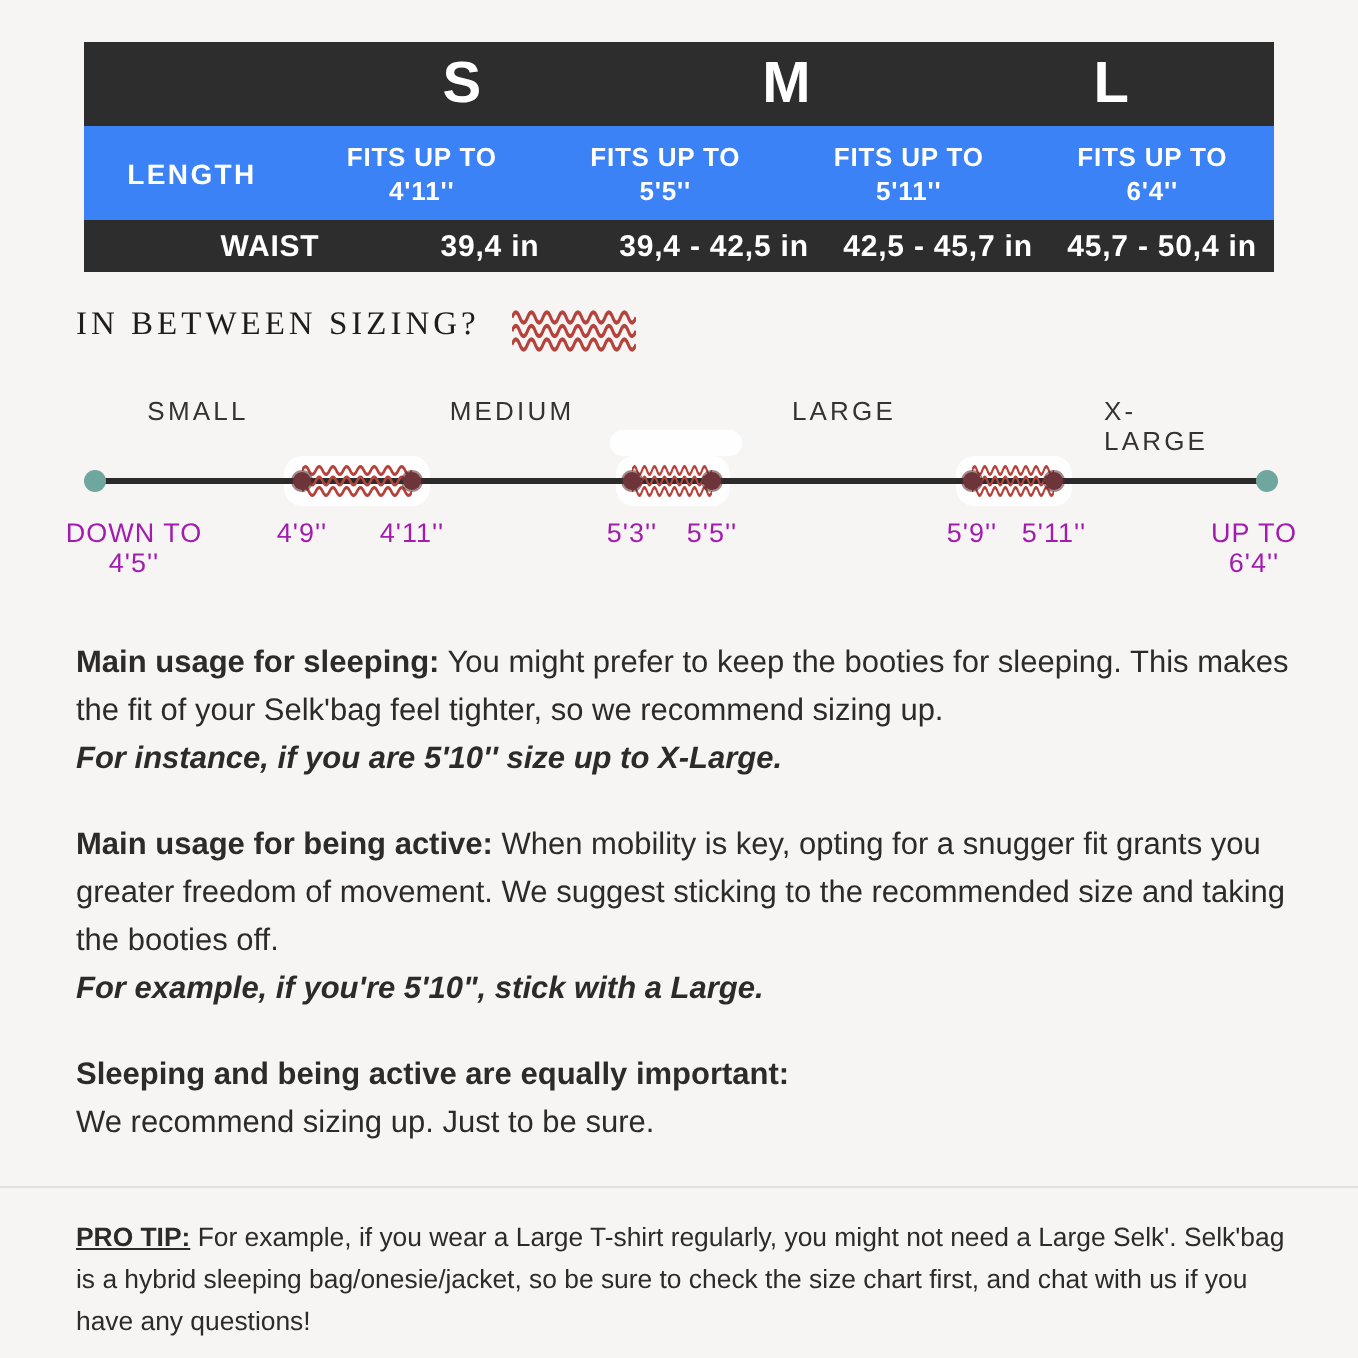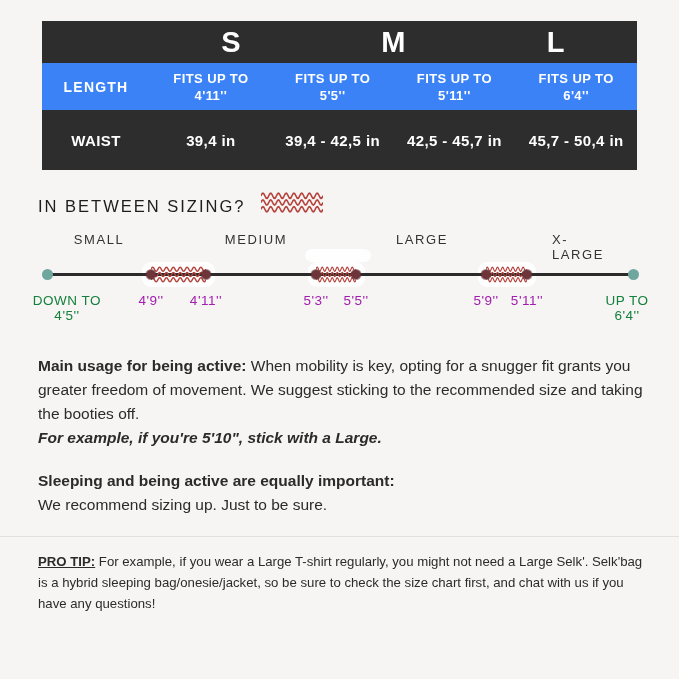--- a/index.html
+++ b/index.html
@@ -8,32 +8,32 @@
     background:#f6f5f3;
     font-family:"Liberation Sans", sans-serif;
     color:#2b2b2b;
     overflow:hidden;
   }
   
   .tbl { margin:21px 42px 0 42px; }
   .trow { display:flex; }
   .trow.head { height:42px; background:#2d2d2d; }
   .trow.mid  { height:47px; background:#3b82f6; }
-  .trow.foot { height:60px; background:#2d2d2d; }
+  .trow.foot { height:26px; background:#2d2d2d;padding-left:39px; }
   .cell {
     flex:1; display:flex; flex-direction:column;
     align-items:center; justify-content:center;
     color:#ffffff; text-align:center;
   }
   .cell.lbl { flex:0 0 108px; font-weight:700; font-size:14px; letter-spacing:1.2px; }
   .head .cell { font-weight:700; font-size:29px; letter-spacing:.5px; }
   .mid .cell .ln { font-weight:700; font-size:13px; line-height:17px; letter-spacing:.4px; }
   .foot .cell { font-weight:700; font-size:15px; letter-spacing:.4px; }
   
-  .heading-row { display:flex; align-items:flex-end; gap:16px; margin:16px 0 0 38px; height:30px; }
+  .heading-row { display:flex; align-items:flex-start; gap:16px; margin:16px 0 0 38px; height:30px;font-family:Liberation Serif, serif; }
   .heading-row h2 { font-weight:500; font-size:16.5px; letter-spacing:2px; color:#1d1d1d; }
   svg.wave3 { display:block; }
   
   .scale { position:relative; height:100px; margin:10px 40px 0 39px; }
   .zone {
     position:absolute; top:6px; transform:translateX(-50%);
     font-size:13px; font-weight:500; letter-spacing:1.6px; color:#333;
   }
   .z1{left:60px} .z2{left:217px} .z3{left:383px} .z4{left:542px}
   .rail { position:absolute; top:47px; left:8px; right:5px; height:3px; background:#2b2b2b; }
@@ -57,21 +57,21 @@
     transform:translateX(-50%);
   }
   .md1{left:112px}.md2{left:167px}.md3{left:277px}.md4{left:317px}.md5{left:447px}.md6{left:488px}
   .tick {
     position:absolute; top:67px; transform:translateX(-50%);
     font-size:13.5px; font-weight:500; color:#a21caf; letter-spacing:.5px; white-space:nowrap;
   }
   .tk1{left:112px}.tk2{left:167px}.tk3{left:277px}.tk4{left:317px}.tk5{left:447px}.tk6{left:488px}
   .endlab {
     position:absolute; top:67px; transform:translateX(-50%);
-    font-size:13.5px; font-weight:500; color:#15803d; text-align:center; line-height:15px;
+    font-size:13.5px; font-weight:500; color:#a21caf; text-align:center; line-height:15px;
     letter-spacing:.5px; white-space:nowrap;
   }
   .el-left{left:28px} .el-right{left:588px}
   
   .copy { margin:28px 28px 0 38px; font-size:15.5px; line-height:24px; color:#2b2b2b; }
   .note { margin-bottom:19px; }
   .nh { font-weight:700; }
   .nh.block { display:block; }
   .ni { display:block; font-style:italic; font-weight:700; }
   .ni:empty { display:none; }
@@ -175,20 +175,25 @@
   <span class="tick tk5">5'9''</span>
   <span class="tick tk6">5'11''</span>
   <div class="endlab el-right">
     <span>UP TO</span><br>
     <span>6'4''</span>
   </div>
 </div>
 
 <div class="copy">
   <p class="note">
+    <span class="nh">Main usage for sleeping:</span>
+    <span class="nb">You might prefer to keep the booties for sleeping. This makes the fit of your Selk'bag feel tighter, so we recommend sizing up.</span>
+    <span class="ni">For instance, if you are 5'10'' size up to X-Large.</span>
+  </p>
+  <p class="note">
     <span class="nh">Main usage for being active:</span>
     <span class="nb">When mobility is key, opting for a snugger fit grants you greater freedom of movement. We suggest sticking to the recommended size and taking the booties off.</span>
     <span class="ni">For example, if you're 5'10", stick with a Large.</span>
   </p>
   <p class="note">
     <span class="nh block">Sleeping and being active are equally important:</span>
     <span class="nb">We recommend sizing up. Just to be sure.</span>
     
   </p>
 </div>

